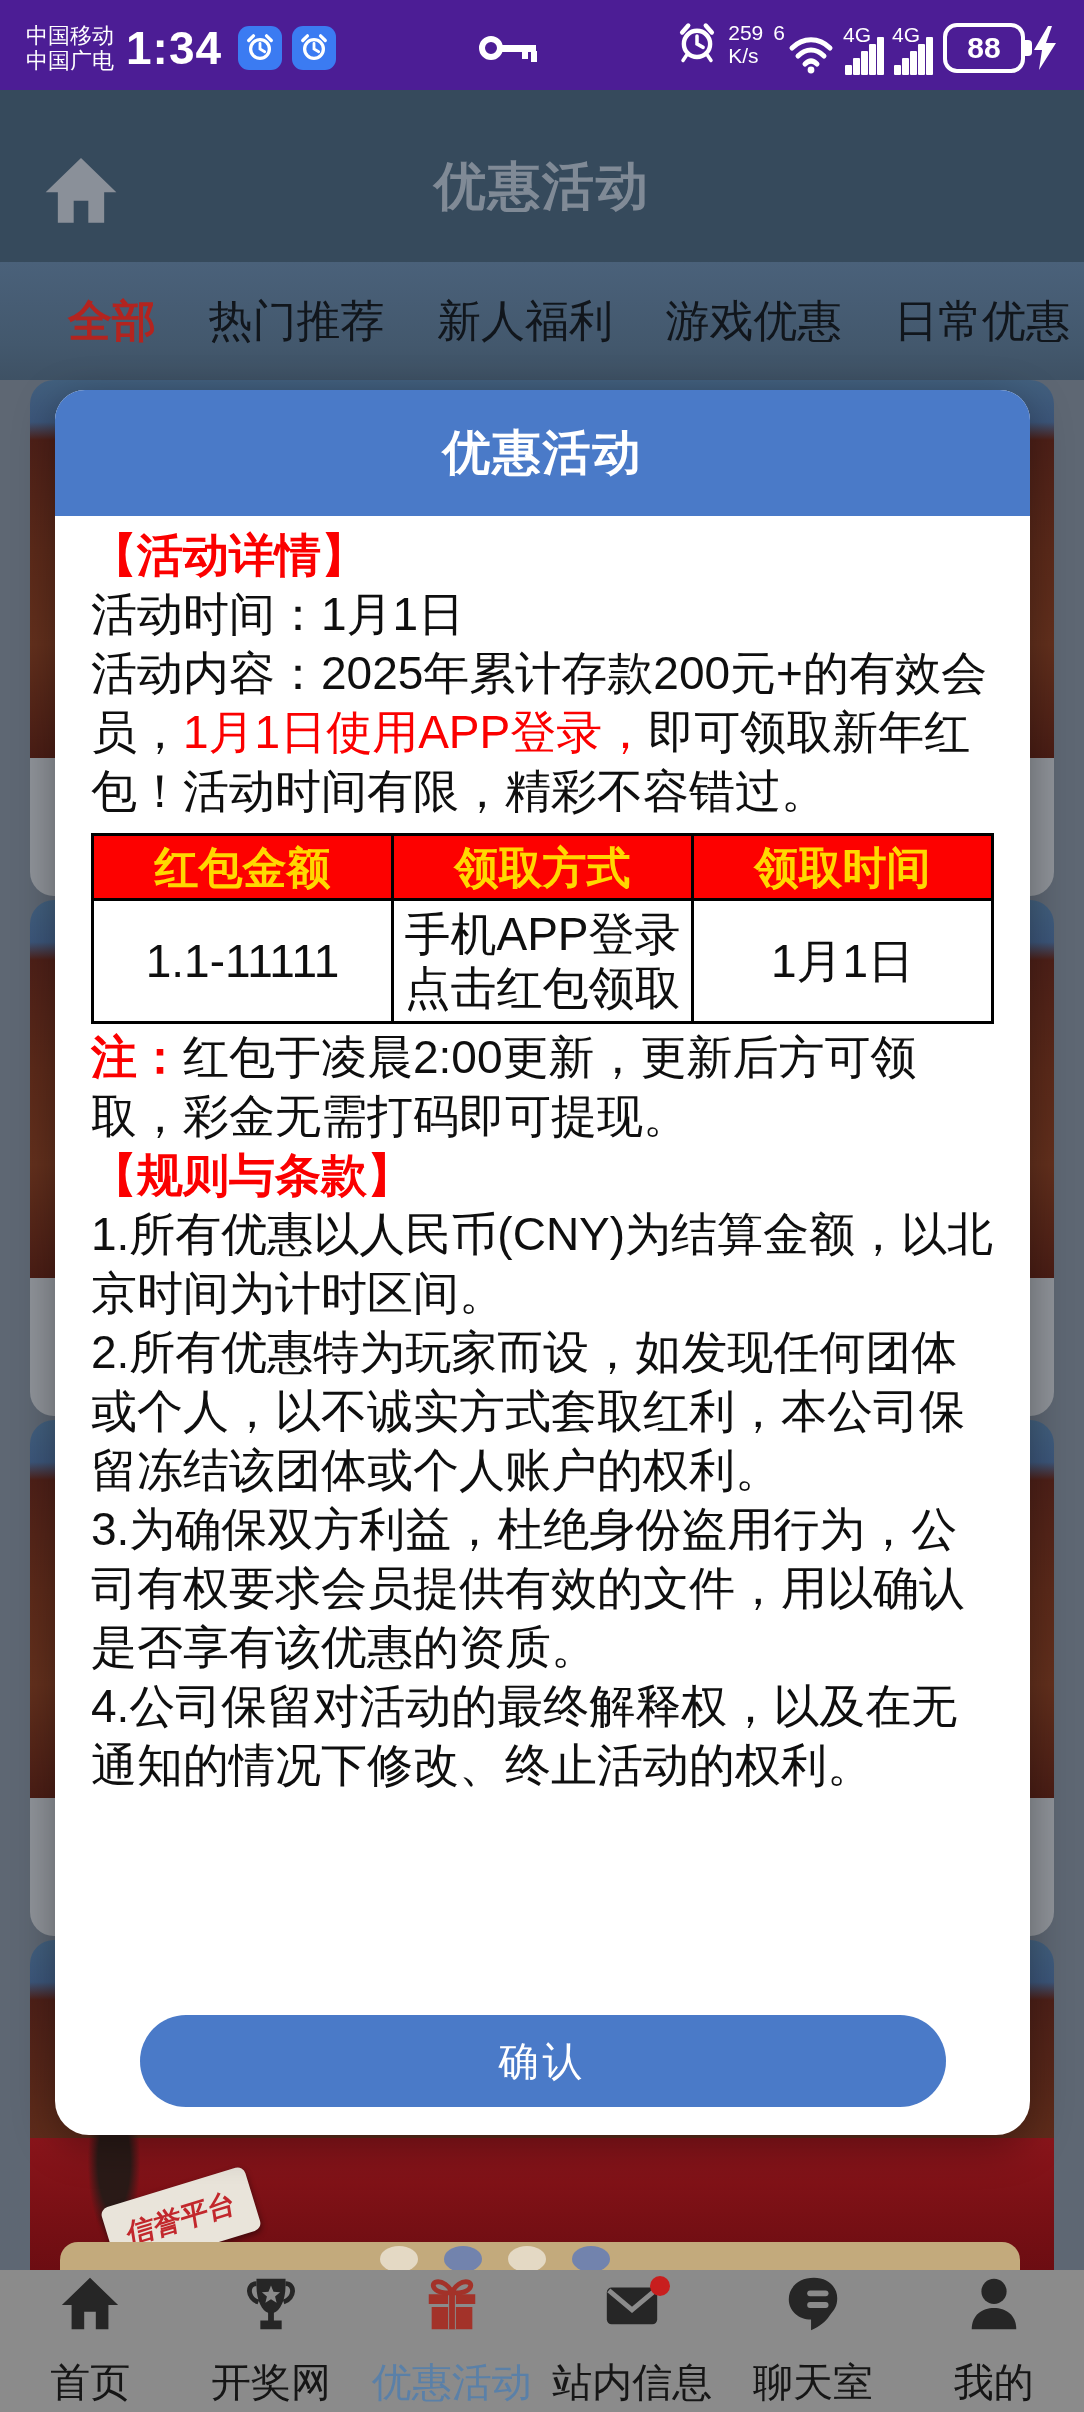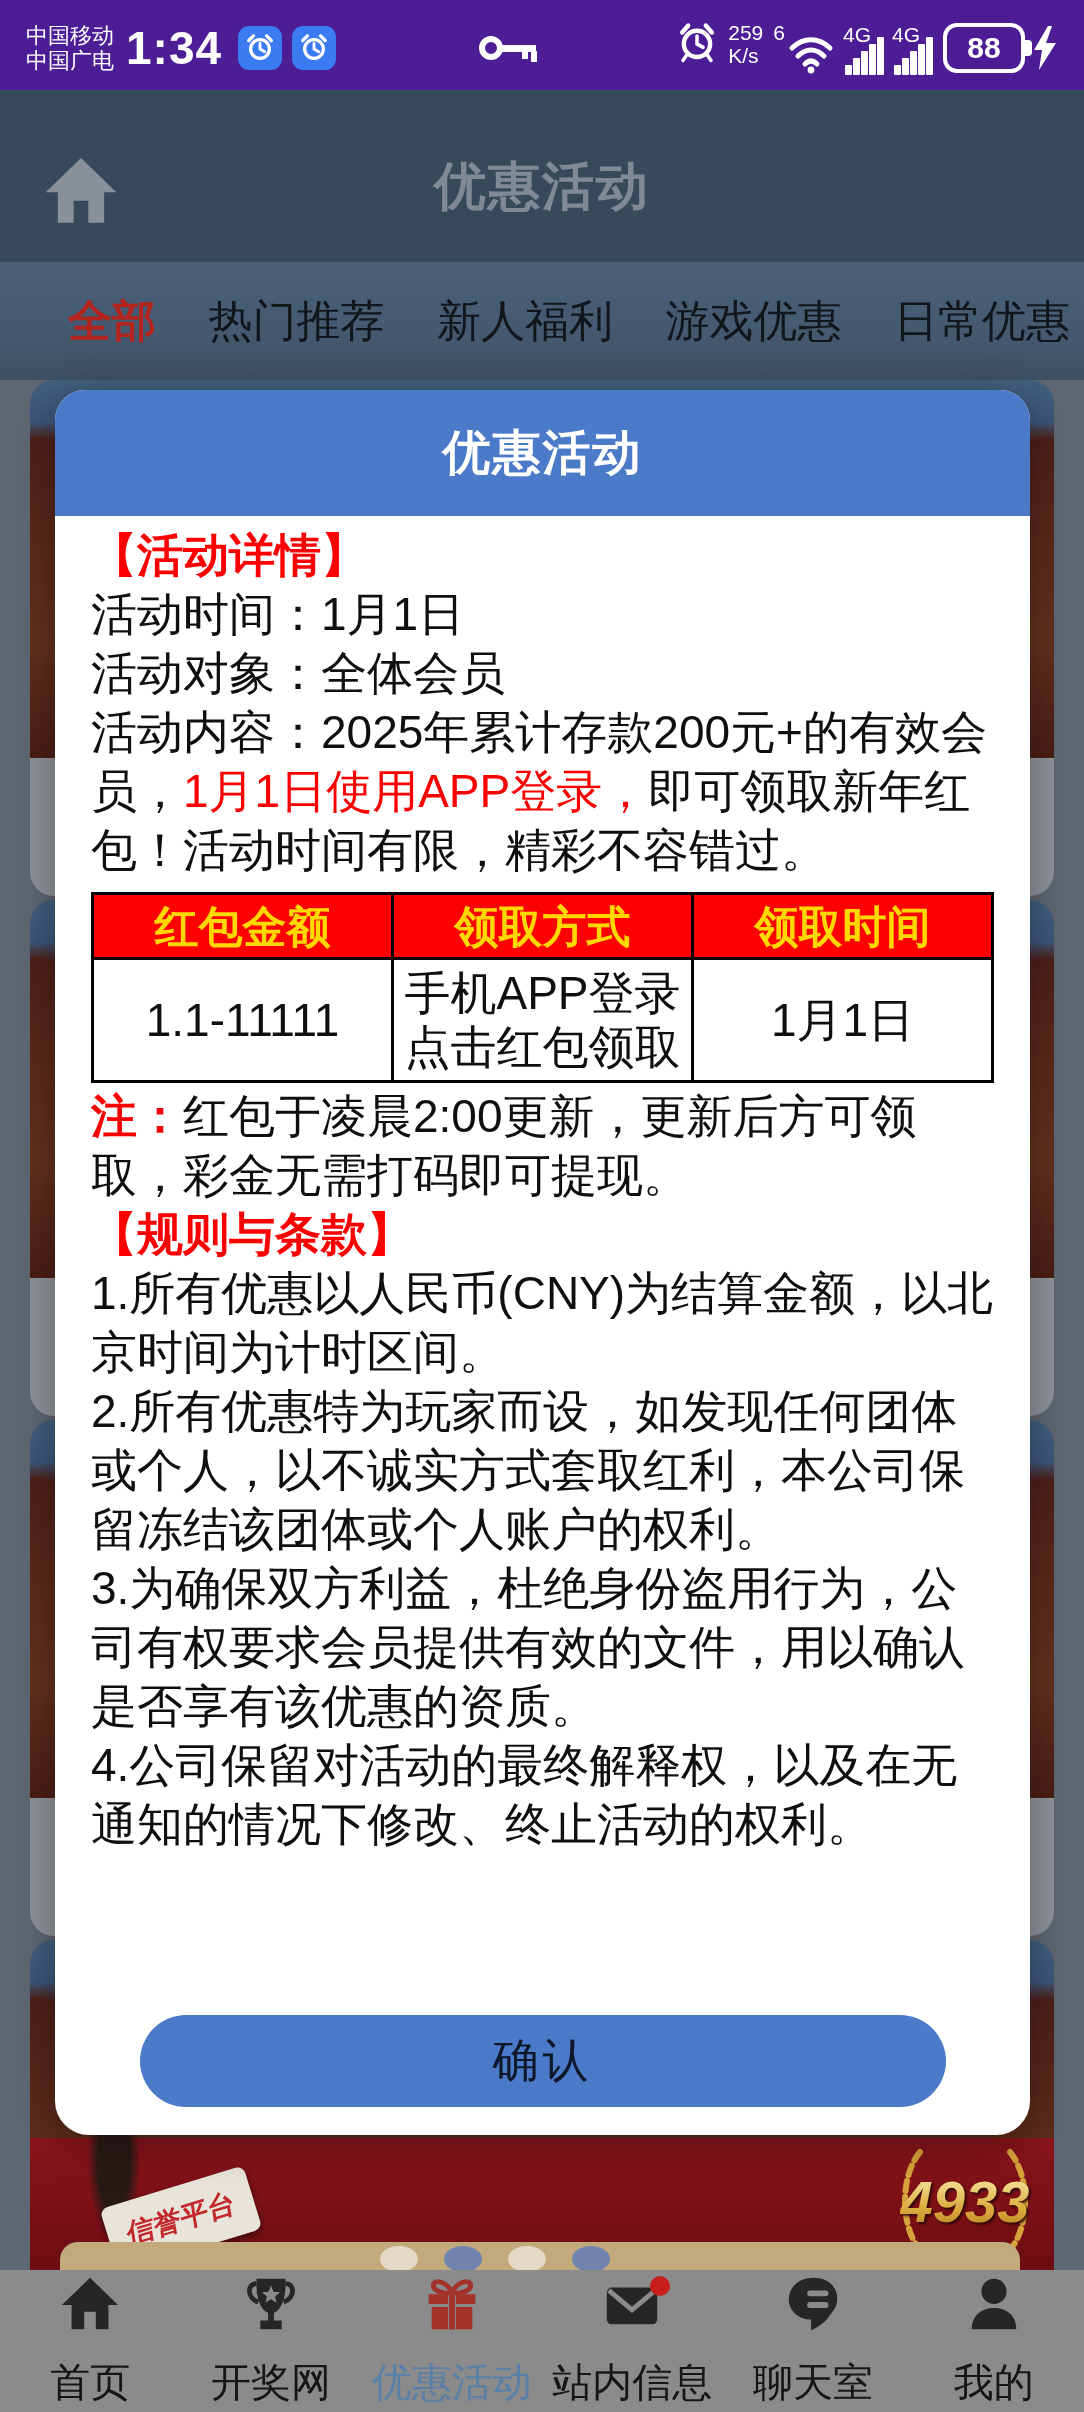--- a/index.html
+++ b/index.html
@@ -97,21 +97,21 @@
   .bold{font-weight:bold;}
   .m-heading{color:#fb0000;font-weight:bold;}
   .promo-table{width:100%;border-collapse:collapse;margin:12px 0 4px;table-layout:fixed;}
   .promo-table th{background:#fd0100;color:#ffd800;font-size:44px;font-weight:bold;
     border:3px solid #000;height:62px;padding:0;}
   .promo-table td{border:3px solid #000;text-align:center;font-size:46px;line-height:54px;
     padding:6px 2px;color:#0f0f0f;}
   .rules{margin:0;padding:0;list-style:none;}
   .confirm-btn{position:absolute;left:50%;transform:translateX(-50%);bottom:28px;
     width:806px;height:92px;border:none;border-radius:46px;background:#4a7ac8;
-    color:#0f172a;font-size:46px;font-family:Liberation Serif, serif;display:flex;align-items:center;justify-content:center;
+    color:#ffffff;font-size:40px;font-family:Liberation Serif, serif;display:flex;align-items:center;justify-content:center;
     cursor:pointer;letter-spacing:4px;}
   
   .w-icon{display:block;}
 </style>
 </head>
 <body>
 
 <svg width="0" height="0" style="position:absolute" aria-hidden="true">
   <defs>
     <symbol id="home-icon" viewBox="0 0 64 64">
@@ -257,27 +257,20 @@
   <div class="promo-card">
     <div class="promo-img"></div>
   </div>
 </div>
 
 <div class="banner">
   <div class="banner-model"></div>
   <div class="banner-sign">
     <span>信誉平台</span>
   </div>
-  <div class="banner-num">
-    <svg viewBox="0 0 150 118">
-      <path d="M30 10 C10 34 10 84 30 108" fill="none" stroke="#d8a33c" stroke-width="6" stroke-dasharray="10 6" stroke-linecap="round"></path>
-      <path d="M120 10 C140 34 140 84 120 108" fill="none" stroke="#d8a33c" stroke-width="6" stroke-dasharray="10 6" stroke-linecap="round"></path>
-    </svg>
-    <span class="num">4933</span>
-  </div>
 </div>
 <div class="banner-strip">
   <div class="strip-dot"></div>
   <div class="strip-dot b"></div>
   <div class="strip-dot"></div>
   <div class="strip-dot b"></div>
 </div>
 
 <div class="bottom-nav">
 
@@ -330,21 +323,20 @@
     </div>
   </div>
 
 <div class="modal">
   <div class="modal-header">
     <span class="modal-title">优惠活动</span>
   </div>
   <div class="modal-body">
     <div class="m-heading">【活动详情】</div>
     <div>活动时间：1月1日</div>
-    <div>活动对象：全体会员</div>
     <div><span>活动内容：2025年累计存款200元+的有效会员，</span><span class="red">1月1日使用APP登录，</span><span>即可领取新年红包！活动时间有限，精彩不容错过。</span></div>
 
     <table class="promo-table">
       <tbody>
           <tr>
         <th>红包金额</th>
         <th>领取方式</th>
         <th>领取时间</th>
       </tr>
       <tr>

